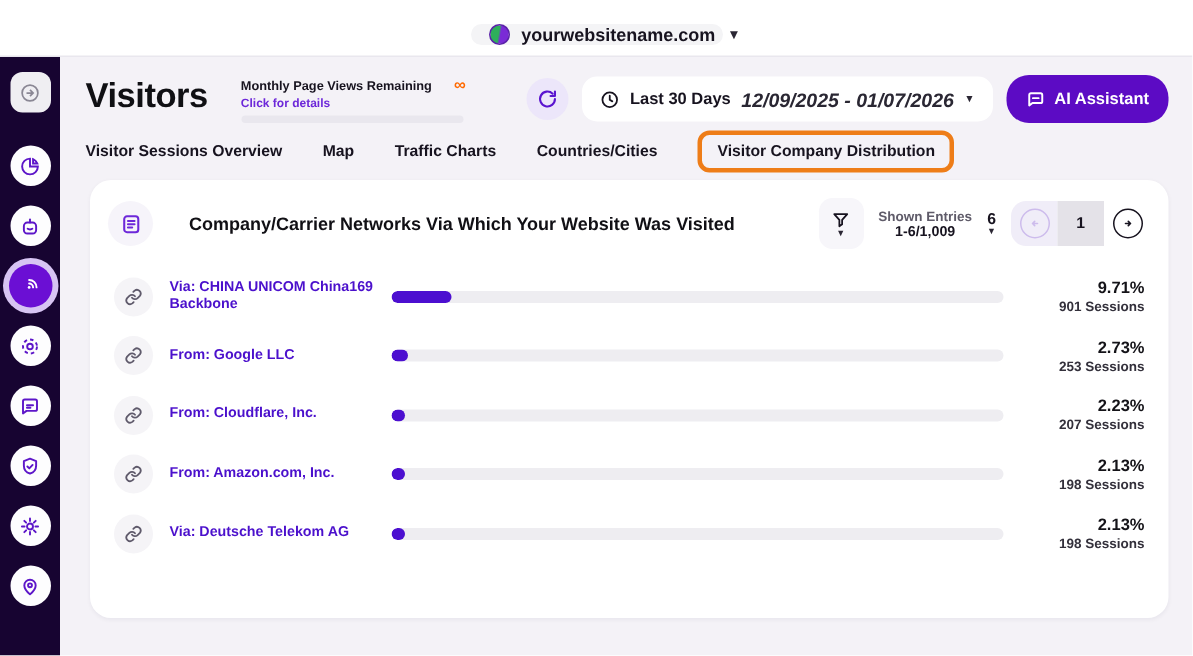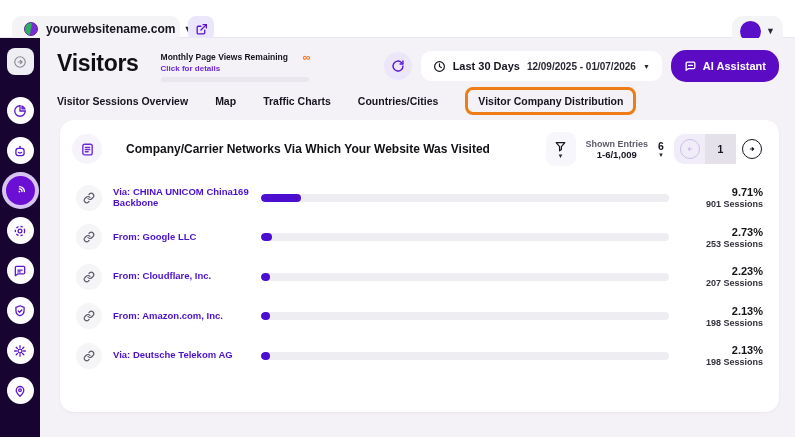--- a/index.html
+++ b/index.html
@@ -1,21 +1,21 @@
 <!DOCTYPE html>
 <html><head>
 <meta charset="utf-8">
 <style>
   * { margin:0; padding:0; box-sizing:border-box; }
   html,body { width:795px; height:437px; overflow:hidden; background:#fff;
     font-family:"Liberation Sans", sans-serif; }
 
   
   .topbar { height:38px; background:#fff; border-bottom:1px solid #e9e7ee;
-    display:flex; padding:16px 12px; gap:8px; }
+    display:flex; align-items:center; padding:16px 12px; gap:8px;flex-direction:column; }
   .domain-pill { display:flex; align-items:center; gap:8px; background:#f4f4f6;
     border-radius:9px; height:26px; padding:0 12px; width:168px; cursor:pointer; }
   .favicon { width:14px; height:14px; border-radius:50%;
     background:linear-gradient(100deg,#2eaf5b 0 45%,#7a2bd6 55% 100%);
     border:1px solid #5a22a8; flex-shrink:0; }
   .domain-text { font-size:12px; font-weight:bold; color:#17131f; flex:1; white-space:nowrap; }
   .chev { font-size:9px; color:#2b2734; }
   .extlink-btn { width:26px; height:26px; border-radius:8px; background:#ece6fa;
     display:flex; align-items:center; justify-content:center; color:#5a14cf; cursor:pointer; }
   .avatar-pill { margin-left:auto; background:#f4f4f6; border-radius:10px; height:30px;
@@ -45,21 +45,21 @@
   .infinity { color:#ff6a00; font-size:11px; font-weight:bold; line-height:1; }
   .quota-link { font-size:8px; color:#6d28d9; font-weight:bold; cursor:pointer; display:block; margin-top:1px; }
   .quota-bar { margin-top:4px; height:5px; border-radius:3px; background:#e9e7ee; width:148px; }
   .head-right { margin-left:auto; display:flex; align-items:center; gap:9px; }
   .refresh-btn { width:28px; height:28px; border-radius:50%; background:#ece6fa;
     color:#5a14cf; display:flex; align-items:center; justify-content:center; cursor:pointer; }
   .date-pill { background:#fff; border-radius:10px; height:30px; display:flex;
     align-items:center; gap:7px; padding:0 12px; cursor:pointer; }
   .date-pill svg { color:#17131f; }
   .date-preset { font-size:11px; font-weight:bold; color:#17131f; white-space:nowrap; }
-  .date-range { font-size:10px; font-weight:bold; color:#2a2733; white-space:nowrap; }
+  .date-range { font-size:13px; font-weight:bold; color:#2a2733; white-space:nowrap;font-style:italic; }
   .ai-btn { background:#5c0bc4; color:#fff; border:none; border-radius:15px; height:30px;
     display:flex; align-items:center; gap:6px; padding:16px 13px; font-size:11px;
     font-weight:bold; cursor:pointer; font-family:inherit; }
 
   
   .tabs { display:flex; align-items:center; gap:27px; padding:10px 0 4px 17px; }
   .tab { font-size:10.5px; font-weight:bold; color:#17131f; cursor:pointer; white-space:nowrap; }
   .tab-hl { border:3px solid #ee7d18; border-radius:8px; padding:5px 10px; margin:-5px 0; }
 
   

